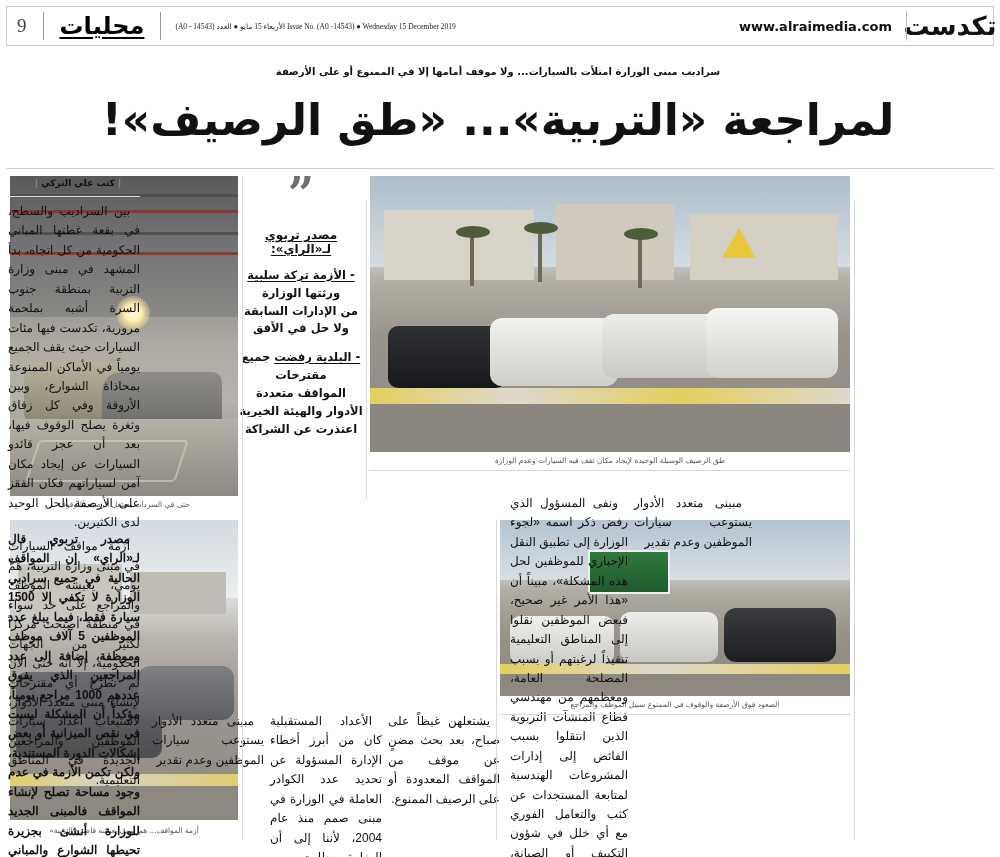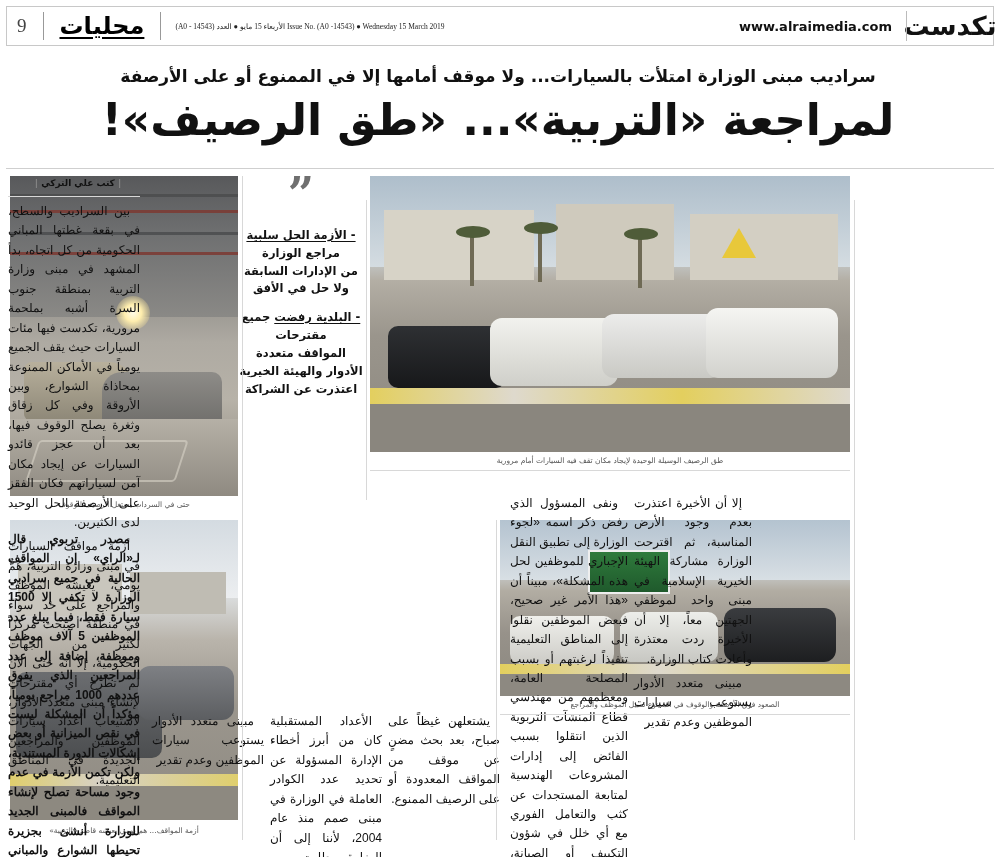--- a/index.html
+++ b/index.html
@@ -40,21 +40,21 @@
     text-decoration:underline; text-underline-offset:3px; white-space:nowrap;
   }
   .page-num{
     font-size:19px; color:#444; padding:0 16px 0 10px;
     font-family:"Liberation Serif","DejaVu Serif",serif;
   }
 
   
   .kicker{
     position:absolute; right:10px; top:66px; width:984px;
-    text-align:center; font-size:17px; font-weight:bold; color:#111;
+    text-align:center; font-size:10px; font-weight:bold; color:#111;
     letter-spacing:0px; white-space:nowrap;
   }
   .headline{
     position:absolute; right:10px; top:92px; width:984px;
     text-align:center; font-size:44px; font-weight:bold; color:#111;
     white-space:nowrap; line-height:1.25;
   }
   .rule-under-head{
     position:absolute; left:6px; top:168px; width:988px; height:1px; background:#cfcfcf;
   }
@@ -186,21 +186,21 @@
   .hrule{ position:absolute; height:1px; background:#d8d8d8; }
 </style>
 </head>
 <body>
 
 <div class="masthead">
   <div class="logo-box">تكدست</div>
   <div class="logo-divider"></div>
   <div class="site-url">www.alraimedia.com</div>
   <div class="mast-spacer"></div>
-  <div class="issue-line">Issue No. (A0 -14543)  ●  Wednesday 15 March 2019   الأربعاء 15 مايو   ●  العدد (14543 - A0)</div>
+  <div class="issue-line">Issue No. (A0 -14543)  ●  Wednesday 15 December 2019   الأربعاء 15 مايو   ●  العدد (14543 - A0)</div>
   <div class="sec-divider"></div>
   <div class="section-name">محليات</div>
   <div class="sec-divider"></div>
   <div class="page-num">9</div>
 </div>
 
 <div class="kicker">سراديب مبنى الوزارة امتلأت بالسيارات... ولا موقف أمامها إلا في الممنوع أو على الأرصفة</div>
 <div class="headline">لمراجعة «التربية»... «طق الرصيف»!</div>
 <div class="rule-under-head"></div>
 
@@ -241,38 +241,39 @@
   <div class="palm" style="left:268px;top:58px;"></div>
   <div class="frond" style="left:254px;top:52px;"></div>
   <div class="sign"></div>
   <div class="suvA"></div>
   <div class="suvB"></div>
   <div class="suvC"></div>
   <div class="suvD"></div>
   <div class="kerb"></div>
   <div class="asphalt"></div>
 </div>
-<div class="cap" style="left:370px; top:456px; width:480px;">طق الرصيف الوسيلة الوحيدة لإيجاد مكان تقف فيه السيارات أمام مرورية</div>
+<div class="cap" style="left:370px; top:456px; width:480px;">طق الرصيف الوسيلة الوحيدة لإيجاد مكان تقف فيه السيارات وعدم الوزارة</div>
 
 <div class="photo" id="photo-lower">
   <div class="sky"></div>
   <div class="board"></div>
   <div class="veh1"></div>
   <div class="veh2"></div>
   <div class="veh3"></div>
   <div class="kerb"></div>
   <div class="asphalt"></div>
 </div>
 <div class="cap" style="left:500px; top:700px; width:350px;">الصعود فوق الأرصفة والوقوف في الممنوع سبيل الموظف والمراجع</div>
 
 <div class="quote-col">
   <div class="quote-mark">”</div>
+  <div class="quote-source">مصدر تربوي لـ«الراي»:</div>
   <div class="quote-item">
-    <span class="uline">- الأزمة الحل سلبية</span>
-    <span style="white-space:pre-line;">مراجع الوزارة
+    <span class="uline">- الأزمة تركة سلبية</span>
+    <span style="white-space:pre-line;">ورثتها الوزارة
 من الإدارات السابقة
 ولا حل في الأفق</span>
   </div>
   <div class="quote-item">
     <span class="uline">- البلدية رفضت</span>
     <span style="white-space:pre-line;">جميع مقترحات
 المواقف متعددة
 الأدوار والهيئة الخيرية
 اعتذرت عن الشراكة</span>
   </div>
@@ -293,21 +294,20 @@
 
 <div class="tcol bold" id="col-right-low">
   <p>مصدر تربوي قال لـ«الراي» إن المواقف الحالية في جميع سرادبي الوزارة لا تكفي إلا 1500 سيارة فقط، فيما يبلغ عدد الموظفين 5 آلاف موظف وموظفة، إضافة إلى عدد المراجعين الذي يفوق عددهم 1000 مراجع يومياً، مؤكداً أن المشكلة ليست في نقص الميزانية أو بعض إشكالات الدورة المستندية، ولكن تكمن الأزمة في عدم وجود مساحة تصلح لإنشاء المواقف فالمبنى الجديد للوزارة أنشئ بجزيرة تحيطها الشوارع والمباني الحكومية من كل مكان.</p>
 </div>
 
 <div class="tcol" id="col-mid-b">
   <p>ونفى المسؤول الذي رفض ذكر اسمه «لجوء الوزارة إلى تطبيق النقل الإجباري للموظفين لحل هذه المشكلة»، مبيناً أن «هذا الأمر غير صحيح، فبعض الموظفين نقلوا إلى المناطق التعليمية تنفيذاً لرغبتهم أو بسبب المصلحة العامة، ومعظمهم من مهندسي قطاع المنشآت التربوية الذين انتقلوا بسبب الفائض إلى إدارات المشروعات الهندسية لمتابعة المستجدات عن كثب والتعامل الفوري مع أي خلل في شؤون التكييف أو الصيانة، وذلك لتلافي جميع السلبيات التي رافقت انطلاق العام الدراسي الفائت».</p>
 </div>
 
 <div class="tcol" id="col-mid-a">
-  <p>إلا أن الأخيرة اعتذرت بعدم وجود الأرض المناسبة، ثم اقترحت الوزارة مشاركة الهيئة الخيرية الإسلامية في مبنى واحد لموظفي الجهتين معاً، إلا أن الأخيرة ردت معتذرة وأعادت كتاب الوزارة.</p>
   <p>مبينى متعدد الأدوار يستوعب سيارات الموظفين وعدم تقدير</p>
 </div>
 
 <div class="tcol" id="col-lower-r1">
   <p>يشتعلهن غيظاً على صباح، بعد بحث مضنٍ عن موقف من المواقف المعدودة أو على الرصيف الممنوع.</p>
 </div>
 <div class="tcol" id="col-lower-r2">
   <p>الأعداد المستقبلية كان من أبرز أخطاء الإدارة المسؤولة عن تحديد عدد الكوادر العاملة في الوزارة في مبنى صمم منذ عام 2004، لأننا إلى أن الوزارة طلبت من بلدية الكويت الموافقة لها على إنشاء مبنى متعدد الأدوار يستوعب سيارات الموظفين وعدم تقدير السابقة، حيث سوء المواقف والمباني وعدم وجود حلول.</p>
 </div>
 <div class="tcol" id="col-lower-r3">

